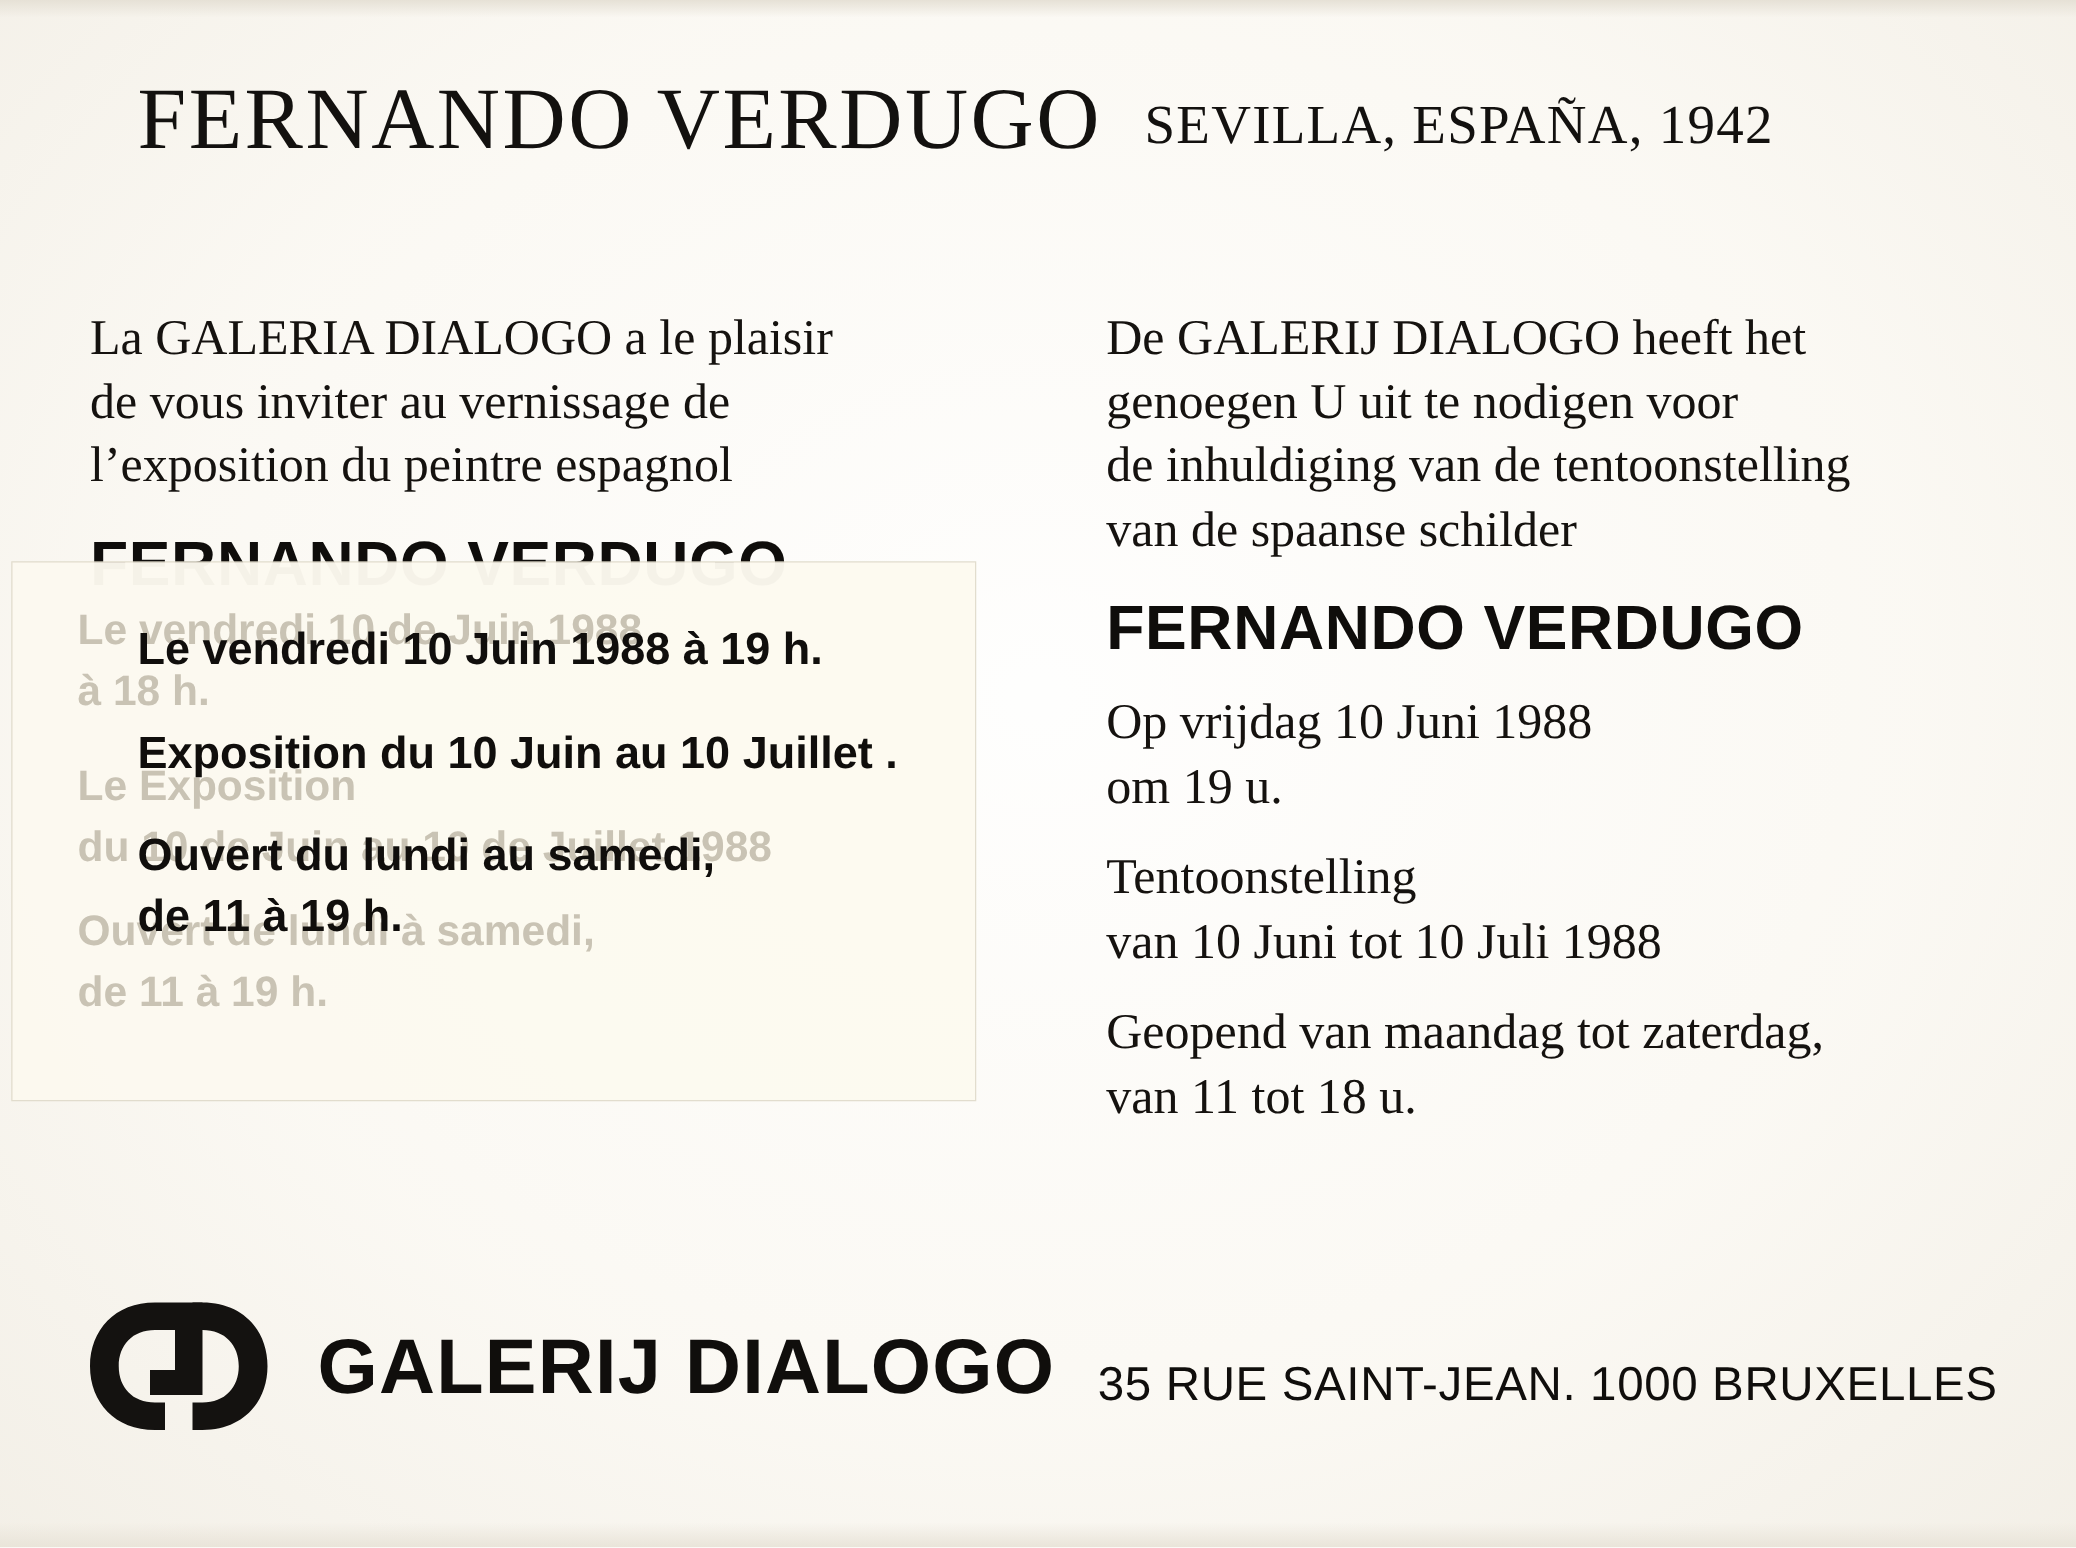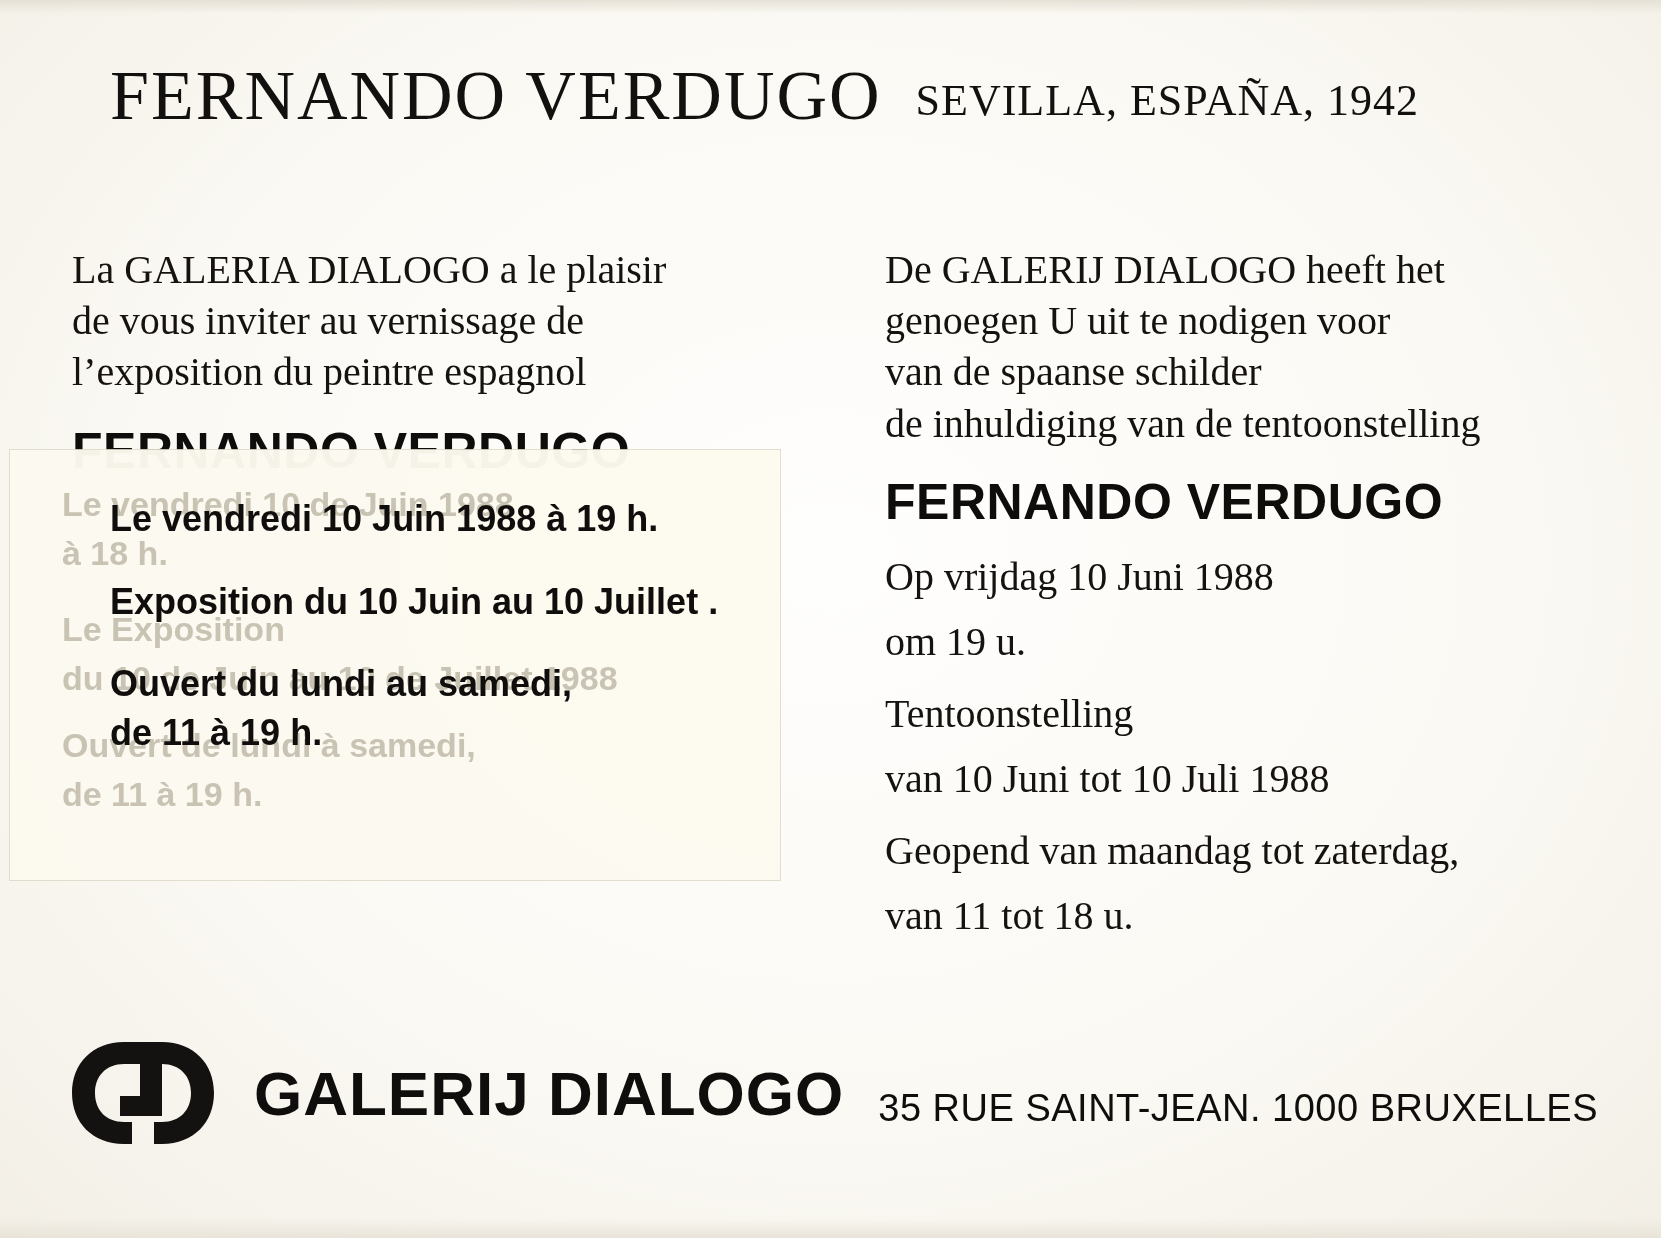--- a/index.html
+++ b/index.html
@@ -122,21 +122,20 @@
     font-weight: bold;
     font-size: 34px;
     line-height: 1.45;
     pointer-events: none;
   }
 
   .nl-line {
     font-size: 40px;
     line-height: 1.3;
     color: #15120f;
-    margin-top: 13px;
   }
   .nl-block { margin-top: 20px; }
 
   
   .footer {
     position: absolute;
     left: 62px;
     bottom: 86px;
     display: flex;
     align-items: center;
@@ -207,22 +206,22 @@
     <div class="fr-line">Exposition du 10 Juin au 10 Juillet .</div>
     <div class="fr-gap"></div>
     <div class="fr-line">Ouvert du lundi au samedi,</div>
     <div class="fr-line">de 11 à 19 h.</div>
   </div>
 
   <div class="col col-nl">
     <div class="intro">
       <div>De GALERIJ DIALOGO heeft het</div>
       <div>genoegen U uit te nodigen voor</div>
+      <div>de inhuldiging van de tentoonstelling</div>
       <div>van de spaanse schilder</div>
-      <div>de inhuldiging van de tentoonstelling</div>
     </div>
     <div class="name-bold">FERNANDO VERDUGO</div>
 
     <div class="nl-block">
       <div class="nl-line">Op vrijdag 10 Juni 1988</div>
       <div class="nl-line">om 19 u.</div>
     </div>
 
     <div class="nl-block">
       <div class="nl-line">Tentoonstelling</div>

